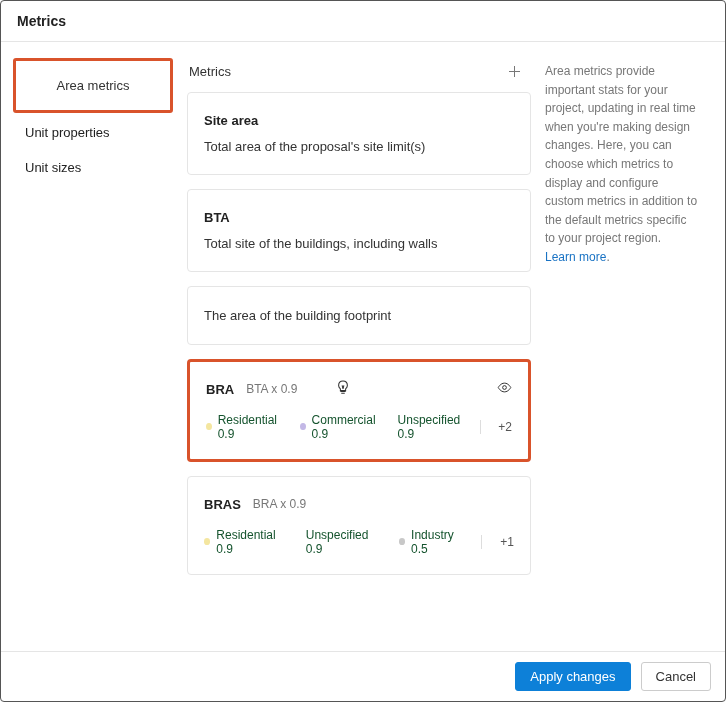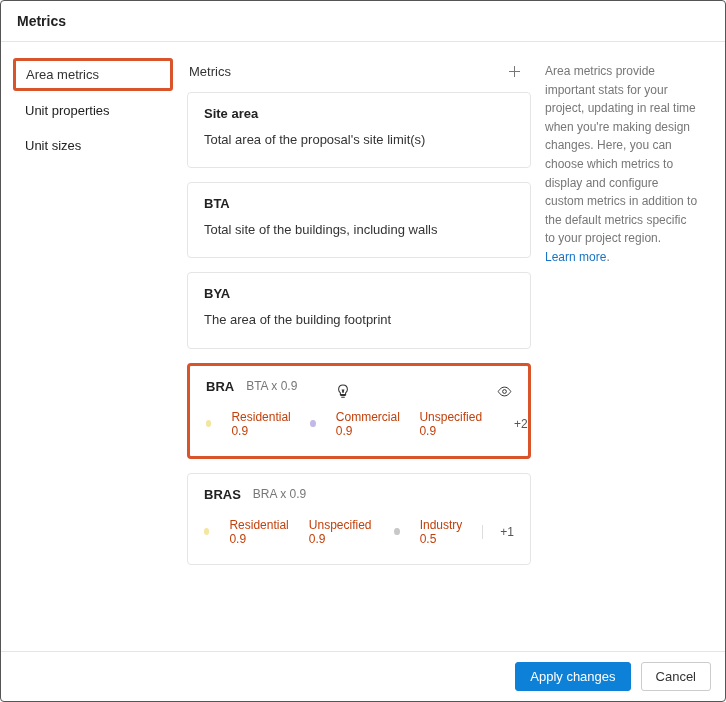--- a/index.html
+++ b/index.html
@@ -31,43 +31,44 @@
     .sidebar-item {
       padding: 8px 10px;
       cursor: pointer;
       font-size: 13px;
       color: #222;
     }
     .highlight-box-sidebar {
       border: 3px solid #d9532b;
       border-radius: 3px;
       display: inline-block;
-      padding: 6px 10px;
+      padding: 17px 10px;
       margin-left: -2px;
       margin-top: -2px;
+      text-align: center;
     }
     .main {
       flex: 1;
       padding: 18px 8px 0 14px;
       overflow-y: auto;
     }
     .metrics-header {
       display: flex; justify-content: space-between; align-items: center;
       padding: 0 6px 10px 2px;
     }
     .metrics-title { font-size: 13px; color: #333; }
     .plus-btn {
       width: 22px; height: 22px; 
       display: flex; align-items: center; justify-content: center;
       cursor: pointer; color: #666; font-size: 15px; font-weight: 300;
     }
     .metric-card {
       border: 1px solid #e5e5e5;
       border-radius: 4px;
-      padding: 13px 16px 18px 16px;
+      padding: 20px 16px 18px 16px;
       margin-bottom: 14px;
       position: relative;
     }
     .metric-card.highlighted {
       border: 3px solid #d9532b;
     }
     .metric-title-row {
       display: flex; align-items: center; gap: 12px;
       margin-bottom: 10px;
     }
@@ -81,21 +82,21 @@
     .eye-icon svg { width: 15px; height: 15px; display: block; }
     .cursor-icon {
       position: absolute; left: 146px; top: 18px;
       pointer-events: none;
     }
     .cursor-icon svg { width: 14px; height: 16px; }
     .tag-row {
       display: flex; align-items: center; gap: 18px; flex-wrap: nowrap;
       margin-top: 16px; font-size: 12px;
     }
-    .tag { display: flex; align-items: center; gap: 20px; color: #c2410c; }
+    .tag { display: flex; align-items: center; gap: 6px; color: #14532d; }
     .dot { width: 7px; height: 7px; border-radius: 50%; }
     .dot.yellow { background: #f4e6a0; }
     .dot.purple { background: #c3b8e6; }
     .dot.grey { background: #c8c8c8; }
     .tag-divider { width: 1px; height: 14px; background: #ddd; margin-left: -4px;}
     .tag-more { color: #555; font-size: 12px; }
     .rightpane {
       width: 186px;
       padding: 20px 26px 0 6px;
       font-size: 12px; color: #777; line-height: 1.55;
@@ -152,23 +153,20 @@
             </div>
             <div class="metric-desc">Total area of the proposal's site limit(s)</div>
           </div>
           <div class="metric-card">
             <div class="metric-title-row">
               <span class="metric-title">BTA</span>
             </div>
             <div class="metric-desc">Total site of the buildings, including walls</div>
           </div>
           <div class="metric-card">
-            <div class="metric-title-row">
-              <span class="metric-title">BYA</span>
-            </div>
             <div class="metric-desc">The area of the building footprint</div>
           </div>
           <div class="metric-card highlighted">
             <div class="metric-title-row">
               <span class="metric-title">BRA</span>
               <span class="metric-subtitle">BTA x 0.9</span>
             </div>
             <div class="tag-row">
               <span class="tag">
                 <span class="dot yellow"></span>

